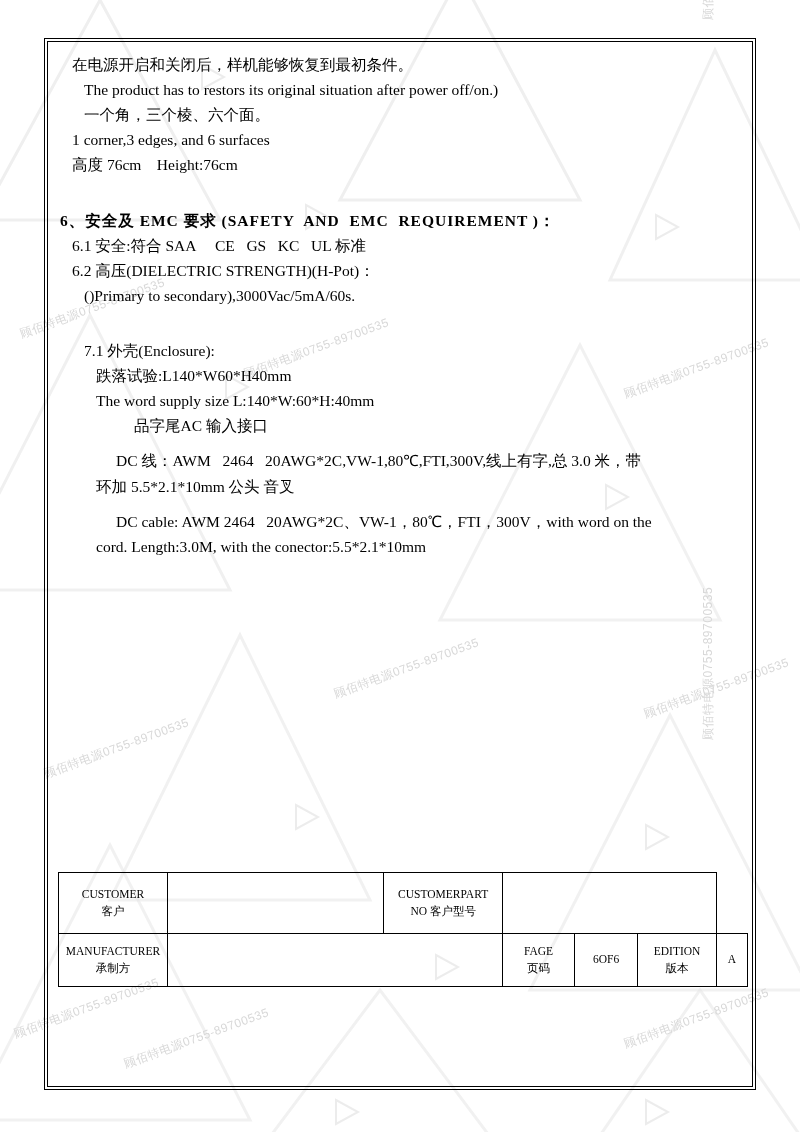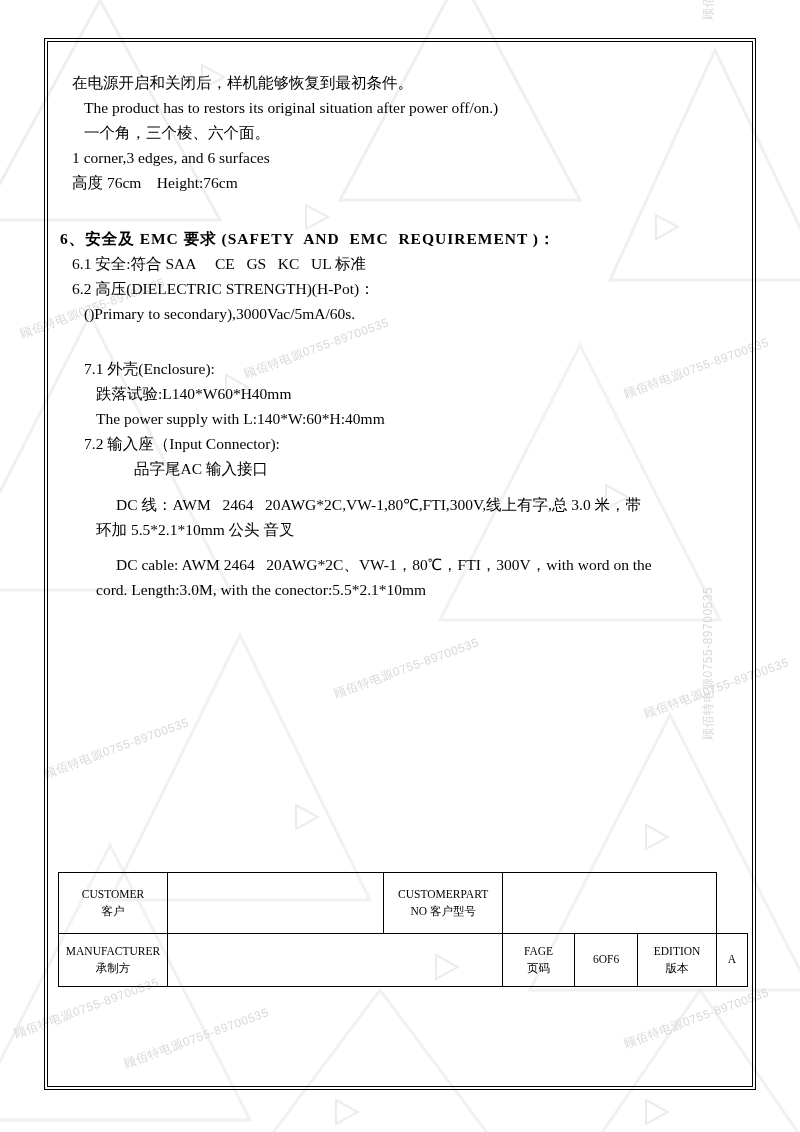--- a/index.html
+++ b/index.html
@@ -57,21 +57,21 @@
     height: 1046px;
     border: 1px solid #000;
     box-sizing: border-box;
     z-index: 2;
   }
 
   
   #content {
     position: absolute;
     left: 60px;
-    top: 70px;
+    top: 52px;
     width: 690px;
     z-index: 3;
     font-size: 15.5px;
     line-height: 1.62;
   }
   .line { white-space: pre-wrap; }
   .ind1 { padding-left: 12px; }
   .ind2 { padding-left: 24px; }
   .ind3 { padding-left: 36px; }
   .ind4 { padding-left: 56px; }
@@ -235,22 +235,21 @@
     <div class="gap-sm"></div>
     <div class="gap-md"></div>
     <div class="line ind0 bold wide">6、安全及 EMC 要求 (SAFETY  AND  EMC  REQUIREMENT )：</div>
     <div class="line ind1">6.1 安全:符合 SAA     CE   GS   KC   UL 标准</div>
     <div class="line ind1">6.2 高压(DIELECTRIC STRENGTH)(H-Pot)：</div>
     <div class="line ind2">()Primary to secondary),3000Vac/5mA/60s.</div>
     <div class="gap-sm"></div>
     <div class="gap-md"></div>
     <div class="line ind2">7.1 外壳(Enclosure):</div>
     <div class="line ind3">跌落试验:L140*W60*H40mm</div>
-    <div class="line ind3">The power supply with L:140*W:60*H:40mm</div>
-    <div class="line ind2">7.2 输入座（Input Connector):</div>
+    <div class="line ind3">The word supply size L:140*W:60*H:40mm</div>
     <div class="line ind5">品字尾AC 输入接口</div>
     <div class="gap-sm"></div>
     <div class="line ind4">DC 线：AWM   2464   20AWG*2C,VW-1,80℃,FTI,300V,线上有字,总 3.0 米，带</div>
     <div class="line ind3">环加 5.5*2.1*10mm 公头 音叉</div>
     <div class="gap-sm"></div>
     <div class="line ind4">DC cable: AWM 2464   20AWG*2C、VW-1，80℃，FTI，300V，with word on the</div>
     <div class="line ind3">cord. Length:3.0M, with the conector:5.5*2.1*10mm</div>
   </div>
 
 <table id="footer-table">

